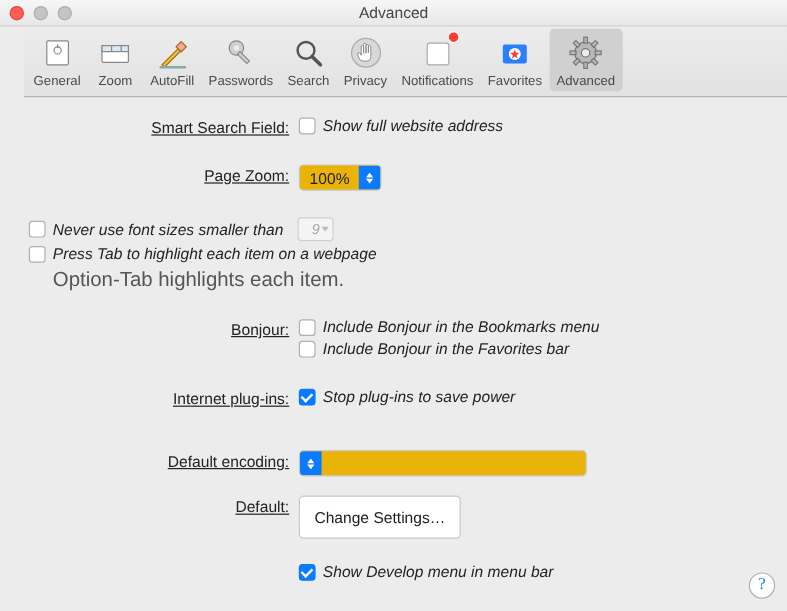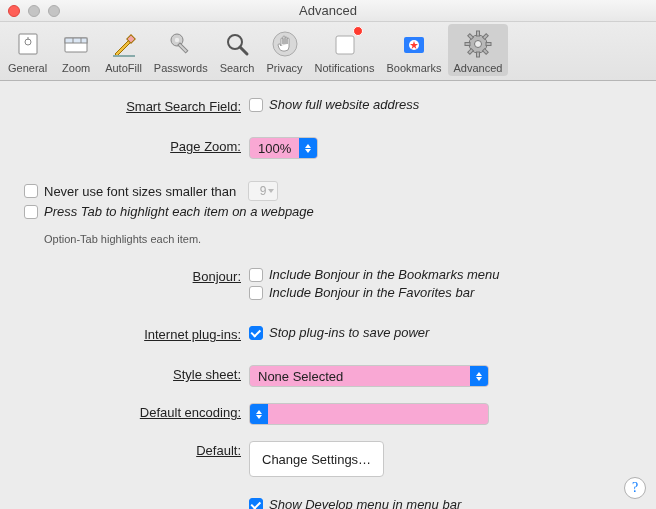--- a/index.html
+++ b/index.html
@@ -28,20 +28,21 @@
   .tl-min  { background:#c4c4c4; border:0.5px solid #adadad;}
   .tl-max  { background:#c4c4c4; border:0.5px solid #adadad;}
   .titlebar-title{
     position:absolute; left:0; right:0; text-align:center;
     font-size:13px; color:#444; pointer-events:none;
   }
   .toolbar{
     display:flex; padding: 2px 2px 4px 2px;
     border-bottom:1px solid #b5b5b5;
     background:linear-gradient(#ececec,#e2e2e2);
+    margin-left:20px;
   }
   .tb-item{
     display:flex; flex-direction:column; align-items:center;
     padding:4px 6px 2px 6px; min-width:46px;
     border-radius:4px; cursor:default;
     font-size:11px; color:#4a4a4a;
   }
   .tb-item.selected{
     background:#d0d0d0;
   }
@@ -72,25 +73,25 @@
     background:#fff; display:inline-flex; align-items:center; justify-content:center;
     flex-shrink:0;
   }
   .chkbox.checked{
     background:#0a7bff; border-color:#0a7bff;
   }
   .chkbox.checked::after{
     content:""; width:7px; height:4px; border:2px solid #fff;
     border-top:none; border-right:none; transform:rotate(-45deg) translate(0px,-1px);
   }
-  .hint{ font-size:11px; color:#555; margin-left:20px; margin-top:11px;}
+  .hint{ font-size:17px; color:#555; margin-left:20px; margin-top:1px;}
   .section-gap{ height:18px; }
   .select{
     display:inline-flex; align-items:center; height:22px;
-    background:#f9a8d4; border:1px solid #c8c8c8; border-radius:4px;
+    background:#eab308; border:1px solid #c8c8c8; border-radius:4px;
     font-size:13px; color:#222; position:relative; overflow:hidden;
   }
   .select .sel-text{ padding:0 8px; }
   .select .sel-arrows{
     width:18px; height:100%; background:#0a7bff;
     display:flex; flex-direction:column; align-items:center; justify-content:center;
     gap:1px;
   }
   .sel-arrows .arr{
     width:0;height:0;border-left:3px solid transparent;border-right:3px solid transparent;
@@ -117,21 +118,21 @@
     position:absolute; right:10px; bottom:10px;
     width:22px;height:22px;border-radius:50%;
     border:1px solid #b0b0b0; background:#fff;
     display:flex;align-items:center;justify-content:center;
     color:#0a7bff; font-family:Georgia,serif; font-size:14px;
   }
   .notif-dot{
     position:absolute; top:-2px; right:-2px; width:10px;height:10px;
     background:#ff3b30;border-radius:50%;border:1px solid #fff;
   }
-  .inline-chk{display:flex;align-items:center;gap:6px;}
+  .inline-chk{display:flex;align-items:center;gap:6px;font-style:italic;}
 </style>
 </head>
 <body>
 
 <div class="titlebar">
   <div class="traffic">
     <div class="tl-dot tl-close"></div>
     <div class="tl-dot tl-min"></div>
     <div class="tl-dot tl-max"></div>
   </div>
@@ -217,21 +218,21 @@
   </div>
 
   <div class="tb-item">
     <div class="tb-icon">
       <svg width="28" height="28" viewBox="0 0 28 28">
           <rect x="4" y="7" width="20" height="16" rx="2" fill="#2a7fff"></rect>
           <circle cx="14" cy="15" r="5" fill="#fff"></circle>
           <path d="M14 11 L15 14 L18 14 L15.5 16 L16.5 19 L14 17 L11.5 19 L12.5 16 L10 14 L13 14 Z" fill="#ff3b30"></path>
         </svg>
     </div>
-    <div class="tb-label">Bookmarks</div>
+    <div class="tb-label">Favorites</div>
   </div>
 
   <div class="tb-item selected">
     <div class="tb-icon">
       <svg width="30" height="30" viewBox="0 0 30 30">
           <circle cx="15" cy="15" r="9" fill="#b8b8b8" stroke="#777"></circle>
           <circle cx="15" cy="15" r="3.5" fill="#ececec" stroke="#777"></circle>
           <g fill="#b8b8b8" stroke="#777">
             <rect x="13.5" y="2" width="3" height="5"></rect>
             <rect x="13.5" y="23" width="3" height="5"></rect>
@@ -318,32 +319,20 @@
     <div class="val">
       <div class="chk">
         <span class="chkbox checked"></span>
         <span>Stop plug-ins to save power</span>
       </div>
     </div>
   </div>
 
   <div class="section-gap"></div>
 
-  <div class="row">
-    <div class="lab">Style sheet:</div>
-    <div class="val">
-      <div class="select wide">
-        <span class="sel-text">None Selected</span>
-        <span class="sel-arrows">
-            <span class="arr up"></span>
-            <span class="arr dn"></span>
-          </span>
-      </div>
-    </div>
-  </div>
 
   <div style="height:12px"></div>
 
   <div class="row">
     <div class="lab">Default encoding:</div>
     <div class="val">
       <div class="select wide">
         <span class="sel-arrows">
             <span class="arr up"></span>
             <span class="arr dn"></span>

